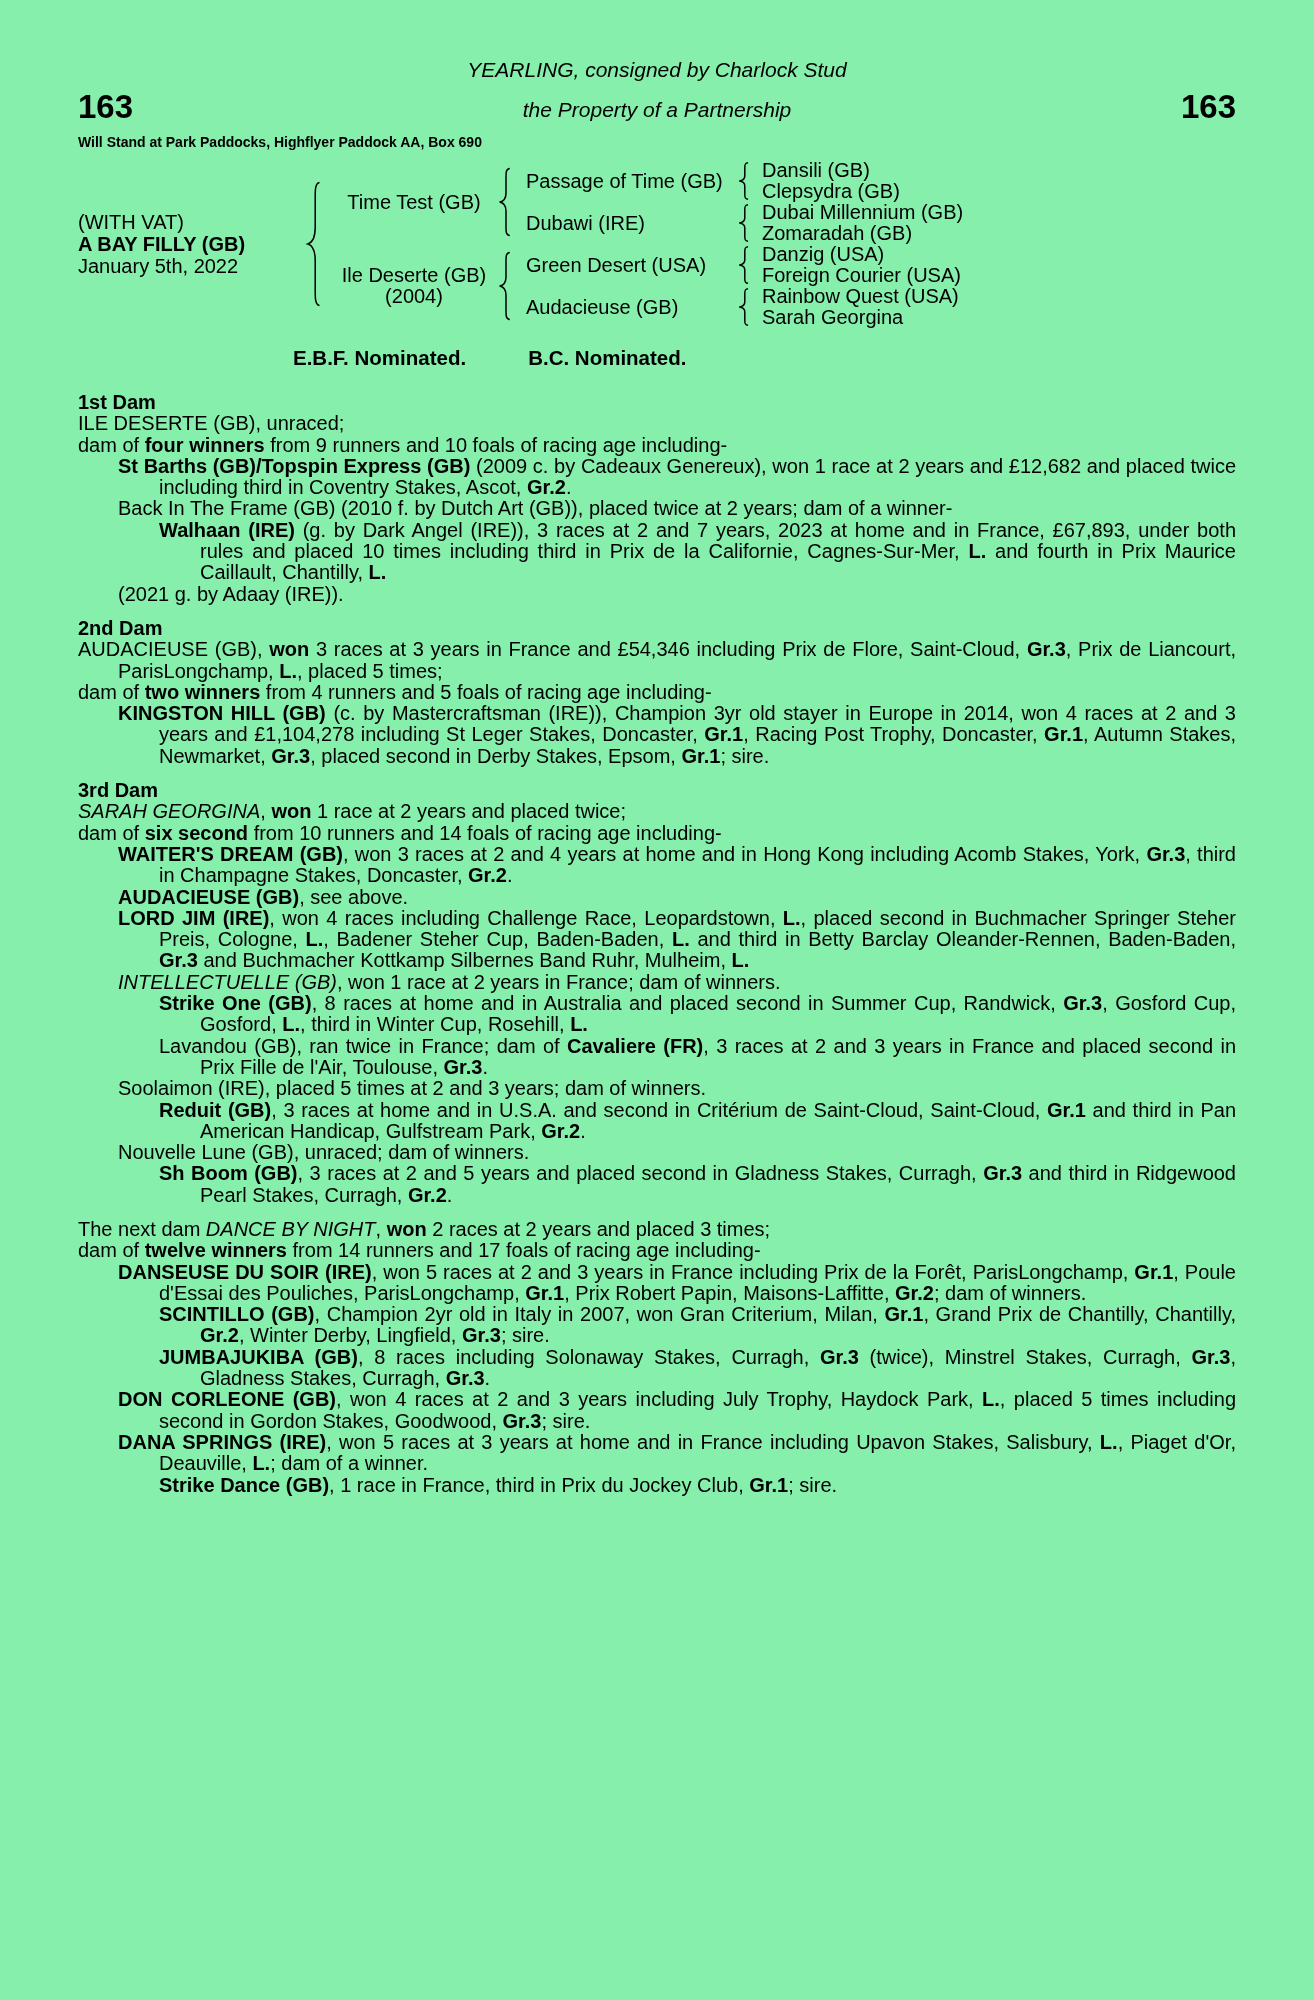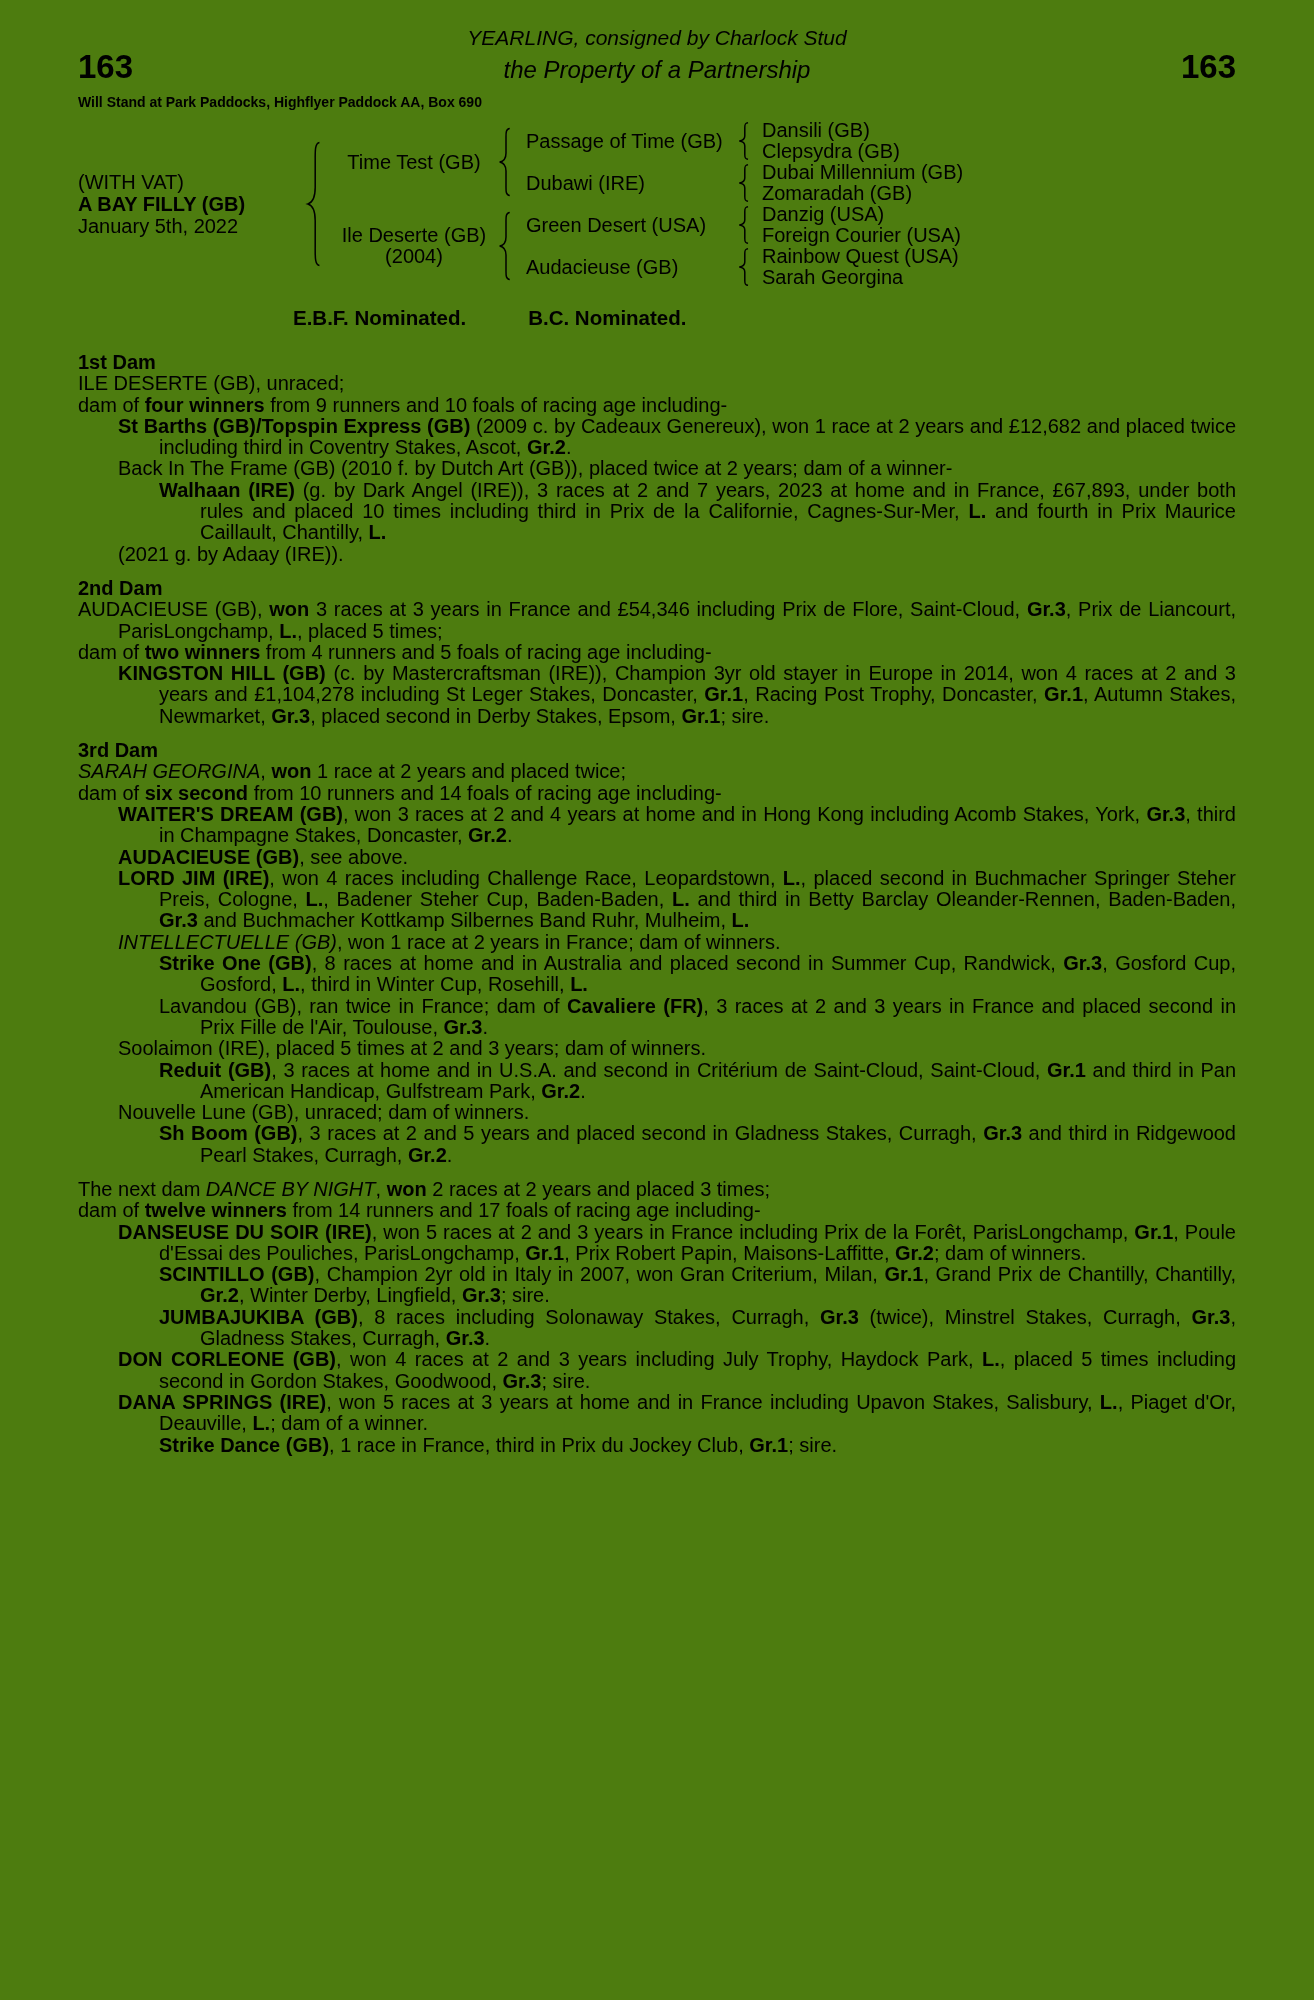--- a/index.html
+++ b/index.html
@@ -2,32 +2,32 @@
 <html><head>
 <meta charset="utf-8">
 <style>
   * { margin: 0; padding: 0; box-sizing: border-box; }
   html, body { background: #ffffff; }
   body { font-family: "Liberation Sans", sans-serif; color: #000; }
   .page {
     position: relative;
     width: 1314px;
     height: 2000px;
-    background: #4d7c0f;
-    padding: 26px 78px 0 78px;
+    background: #86efac;
+    padding: 58px 78px 0 78px;
     overflow: hidden;
   }
   
   .hdr-line1 { text-align: center; font-style: italic; font-size: 21px; line-height: 24px; }
   .hdr-row {
     display: flex; justify-content: space-between; align-items: flex-end;
     margin-top: 2px;
   }
-  .lot { font-size: 33px; font-weight: 700; line-height: 30px; }
-  .property { font-style: italic; font-size: 24px; line-height: 24px; }
+  .lot { font-size: 33px; font-weight: 700; line-height: 30px; margin-top: 8px; }
+  .property { font-style: italic; font-size: 21px; line-height: 24px; }
   .stand { font-weight: 700; font-size: 14px; margin-top: 12px; }
 
   
   .pedigree { display: flex; align-items: center; margin-top: 10px; font-size: 20px; line-height: 21px; }
   .ped-subject { width: 222px; }
   .ped-subject .sub-name { font-weight: 700; }
   .ped-subject div { line-height: 22px; }
   .gen2col, .gen3col, .gen4col { display: flex; flex-direction: column; }
   .gen2group, .gen3group { display: flex; align-items: center; }
   .gen2name { width: 156px; text-align: center; }

